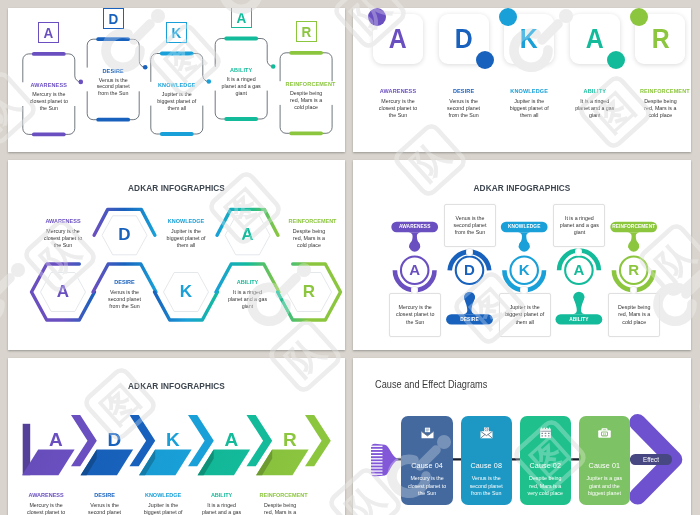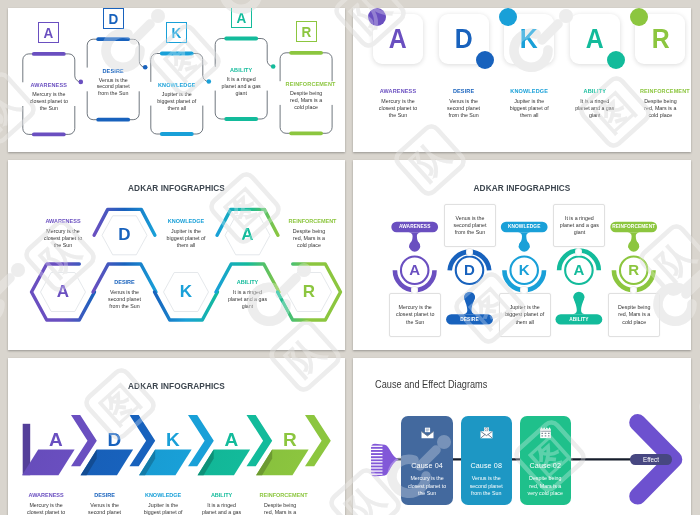--- a/index.html
+++ b/index.html
@@ -464,20 +464,33 @@
             <rect x="14.6" y="9.6" width="2.4" height="2.0" rx="0.4"></rect>
             <rect x="5.0" y="13.2" width="2.4" height="2.0" rx="0.4"></rect>
             <rect x="9.8" y="13.2" width="2.4" height="2.0" rx="0.4"></rect>
             <rect x="14.6" y="13.2" width="2.4" height="2.0" rx="0.4"></rect>
           </g>
         </svg>
       </div>
       <div class="s6lab">Cause 02</div>
       <div class="s6desc">Despite being red, Mars is a very cold place</div>
     </div>
+<div class="s6card" style="left:225.7px;background:#7dc264">
+      <div class="s6ico">
+        <svg viewBox="0 0 22 20" width="15" height="14">
+          <path d="M8.0,3.0 h6 a1.4,1.4 0 0 1 1.4,1.4 v2.0 h-2 v-1.4 h-4.8 v1.4 h-2 v-2.0 a1.4,1.4 0 0 1 1.4,-1.4 z" fill="#fff"></path>
+          <rect x="1.8" y="6.0" width="18.4" height="11.0" rx="1.4" fill="#fff"></rect>
+          <rect x="6.6" y="8.6" width="8.8" height="5.6" rx="1.2" fill="none" stroke="#8fbf77" stroke-width="1.5"></rect>
+          <rect x="9.1" y="10.2" width="1.5" height="2.4" rx="0.4" fill="#8fbf77"></rect>
+          <rect x="11.4" y="10.2" width="1.5" height="2.4" rx="0.4" fill="#8fbf77"></rect>
+        </svg>
+      </div>
+      <div class="s6lab">Cause 01</div>
+      <div class="s6desc">Jupiter is a gas giant and the biggest planet</div>
+    </div>
 <div class="s6eff">
       <span>Effect</span>
     </div>
 </div>
 <svg class="wmA" width="700" height="515" viewBox="0 0 700 515">
 <defs>
 <g id="wmAb1">
         <rect x="-26" y="-26" width="52" height="52" rx="8" ry="8" fill="none" stroke="#e7e7e7" stroke-width="4.5"></rect>
         <text x="0" y="13" font-family="'DejaVu Sans',sans-serif" font-size="36" font-weight="700" fill="#e7e7e7" text-anchor="middle">图</text>
       </g>

